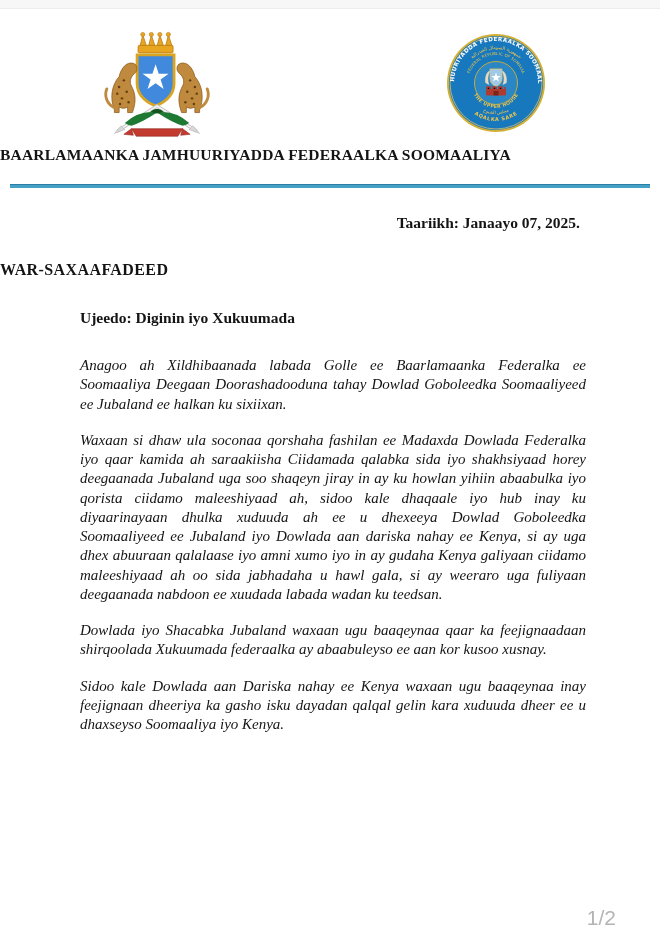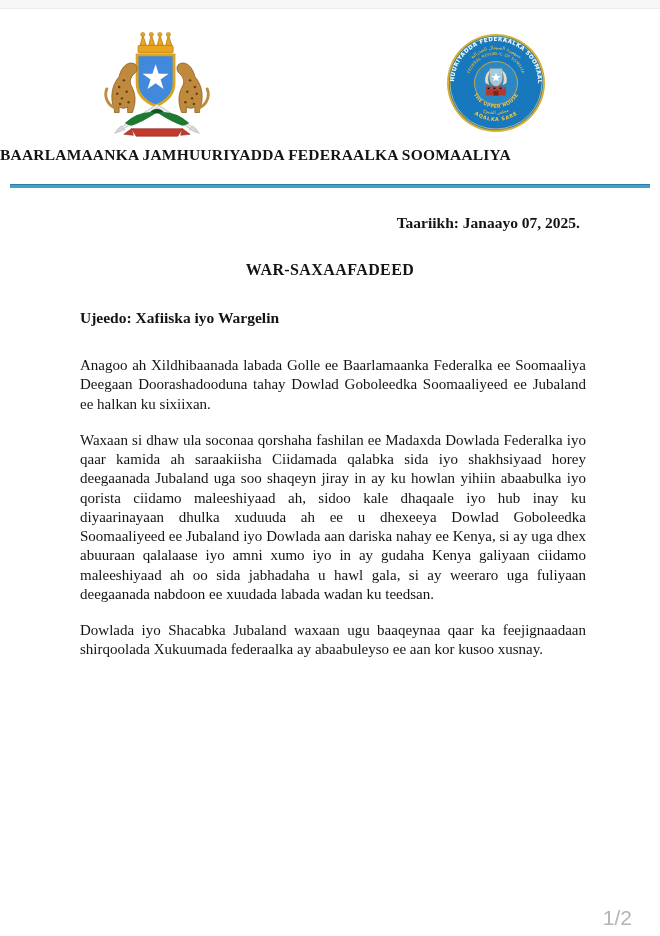--- a/index.html
+++ b/index.html
@@ -24,34 +24,34 @@
   }
   .rule{
     position:absolute;top:184px;left:10px;right:10px;height:3px;
     background:#45a0c5;border-top:1px solid #2b7fa6;
   }
   .date-line{
     position:absolute;top:201px;right:80px;
     font-weight:bold;font-size:15.5px;margin-top:13px;
   }
   .pr-heading{
-    position:absolute;top:261px;left:0;width:572px;text-align:center;
-    font-weight:bold;font-size:16px;letter-spacing:0.4px;padding-left:44px;
+    position:absolute;top:261px;left:0;width:572px;
+    font-weight:bold;font-size:16px;letter-spacing:0.4px;
   }
   .subject{
     position:absolute;top:309px;left:80px;
     font-weight:bold;font-size:15.5px;
   }
   .body-text{
     position:absolute;top:356px;left:80px;width:506px;
-    font-size:15px;line-height:1.285;text-align:justify;
+    font-size:15px;line-height:1.285;text-align:justify;font-style:italic;
   }
   .body-text p{margin:0 0 17px 0;}
   .page-indicator{
-    position:absolute;right:28px;bottom:6px;
+    position:absolute;right:44px;bottom:6px;
     font-family:"Liberation Sans", sans-serif;
     font-size:21px;color:#b4b4b4;
   }
   .seal-text{font-family:"DejaVu Sans", sans-serif;}
 </style>
 </head>
 <body>
 
 <div class="page">
 
@@ -167,23 +167,24 @@
   <div class="org-title">
     <div>BAARLAMAANKA JAMHUURIYADDA FEDERAALKA SOOMAALIYA</div>
   </div>
 
   <div class="rule"></div>
 
   <div class="date-line">Taariikh: Janaayo 07, 2025.</div>
 
   <div class="pr-heading">WAR-SAXAAFADEED</div>
 
-  <div class="subject">Ujeedo: Xafiiska iyo Wargelin</div>
+  <div class="subject">Ujeedo: Diginin iyo Xukuumada</div>
 
   <div class="body-text">
     <p>Anagoo ah Xildhibaanada labada Golle ee Baarlamaanka Federalka ee Soomaaliya Deegaan Doorashadooduna tahay Dowlad Goboleedka Soomaaliyeed ee Jubaland  ee halkan ku sixiixan.</p>
     <p>Waxaan si dhaw ula soconaa qorshaha fashilan ee Madaxda Dowlada Federalka iyo qaar kamida ah saraakiisha Ciidamada qalabka sida iyo shakhsiyaad horey deegaanada Jubaland  uga soo shaqeyn jiray in ay ku howlan yihiin abaabulka iyo qorista ciidamo maleeshiyaad ah, sidoo kale dhaqaale iyo hub inay  ku diyaarinayaan dhulka xuduuda ah ee u dhexeeya Dowlad Goboleedka Soomaaliyeed ee Jubaland iyo Dowlada aan dariska nahay ee Kenya, si ay uga dhex abuuraan qalalaase iyo amni xumo iyo in ay gudaha Kenya galiyaan ciidamo maleeshiyaad ah oo sida jabhadaha u hawl gala,  si ay  weeraro uga fuliyaan deegaanada nabdoon ee xuudada labada wadan ku teedsan.</p>
     <p>Dowlada iyo Shacabka Jubaland waxaan ugu baaqeynaa qaar ka feejignaadaan shirqoolada Xukuumada federaalka ay abaabuleyso ee aan kor kusoo xusnay.</p>
+    <p>Sidoo kale Dowlada aan Dariska nahay ee Kenya waxaan ugu baaqeynaa inay feejignaan dheeriya ka gasho isku dayadan qalqal gelin kara  xuduuda dheer ee u dhaxseyso Soomaaliya iyo Kenya.</p>
   </div>
 
   <div class="page-indicator">1/2</div>
 
 </div>
 
 </body></html>

